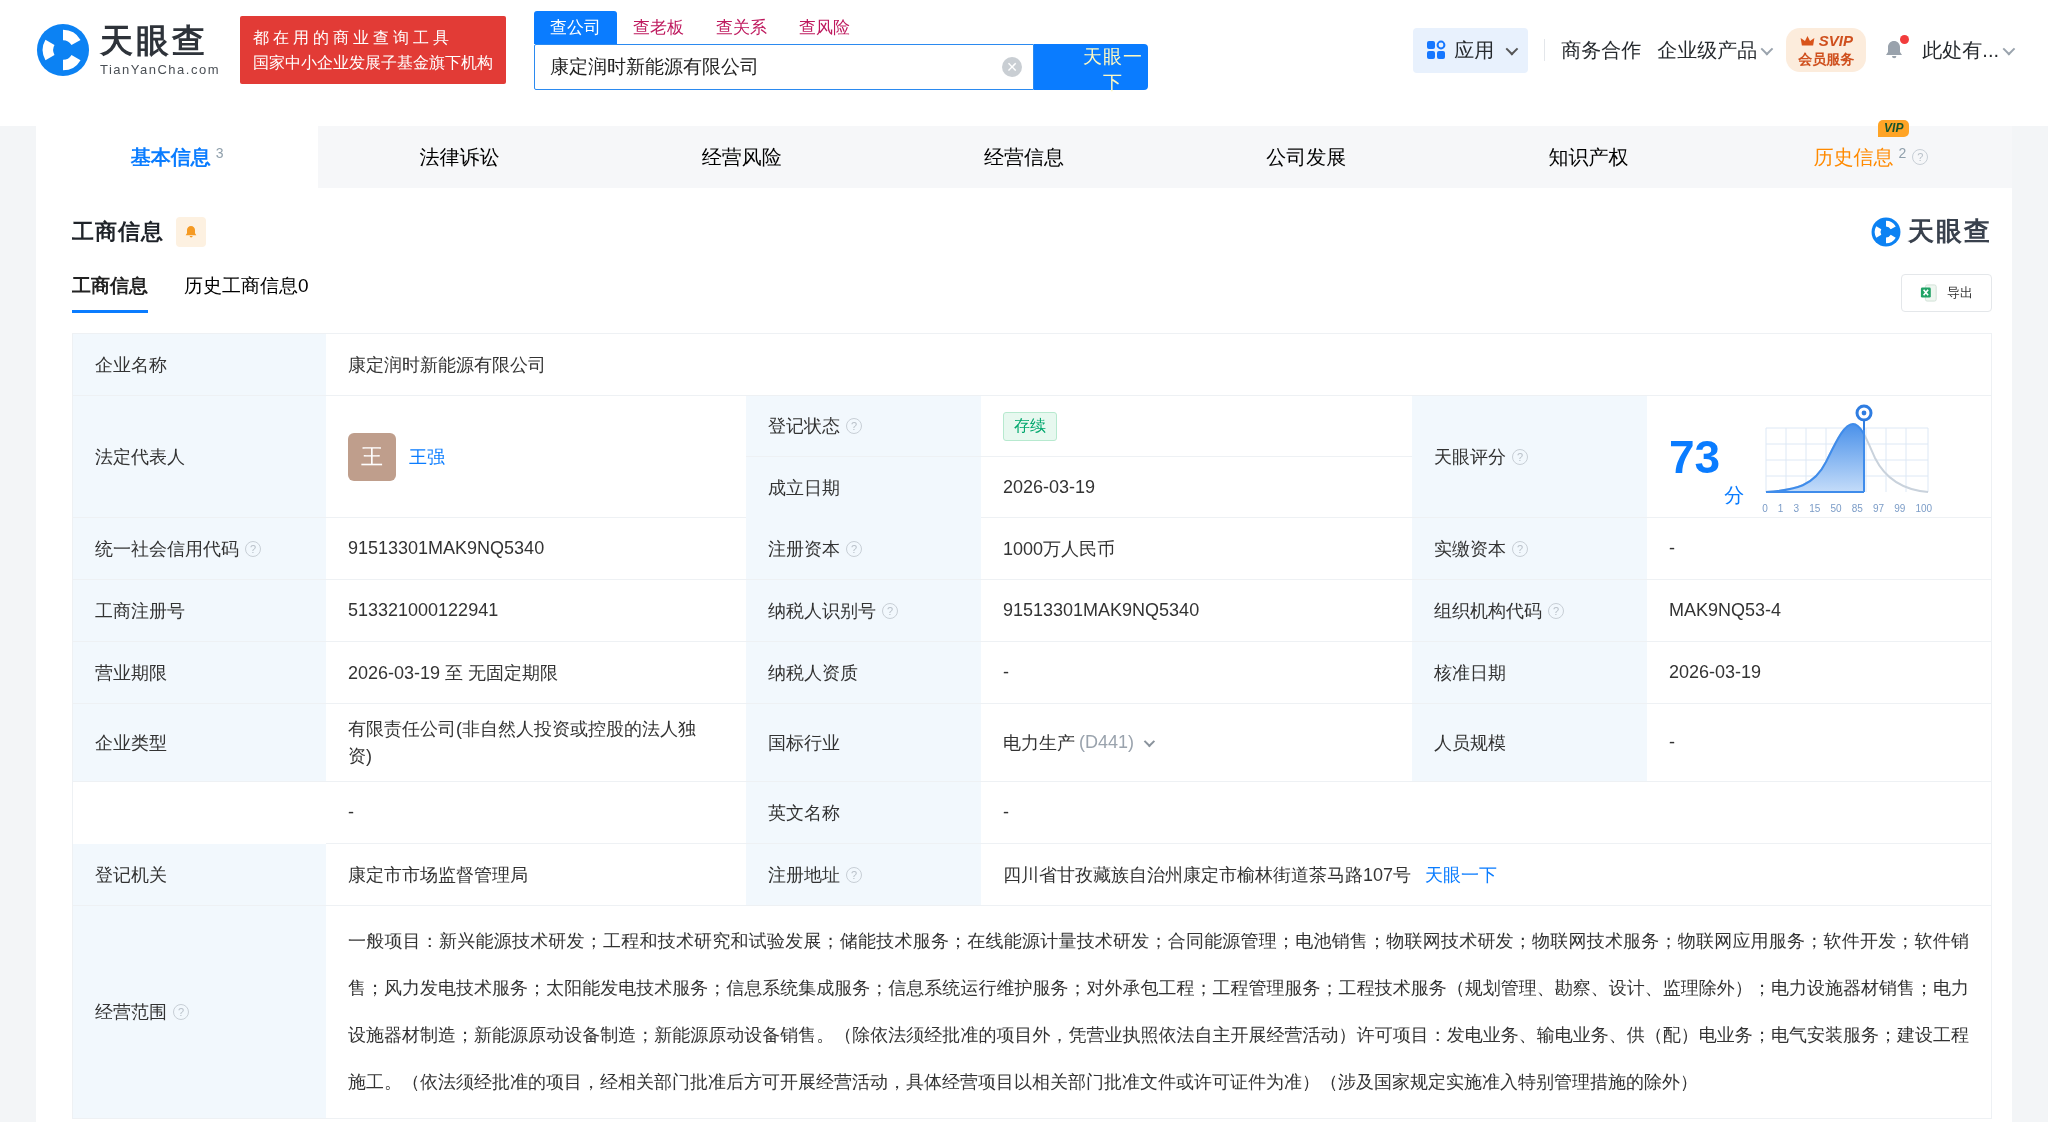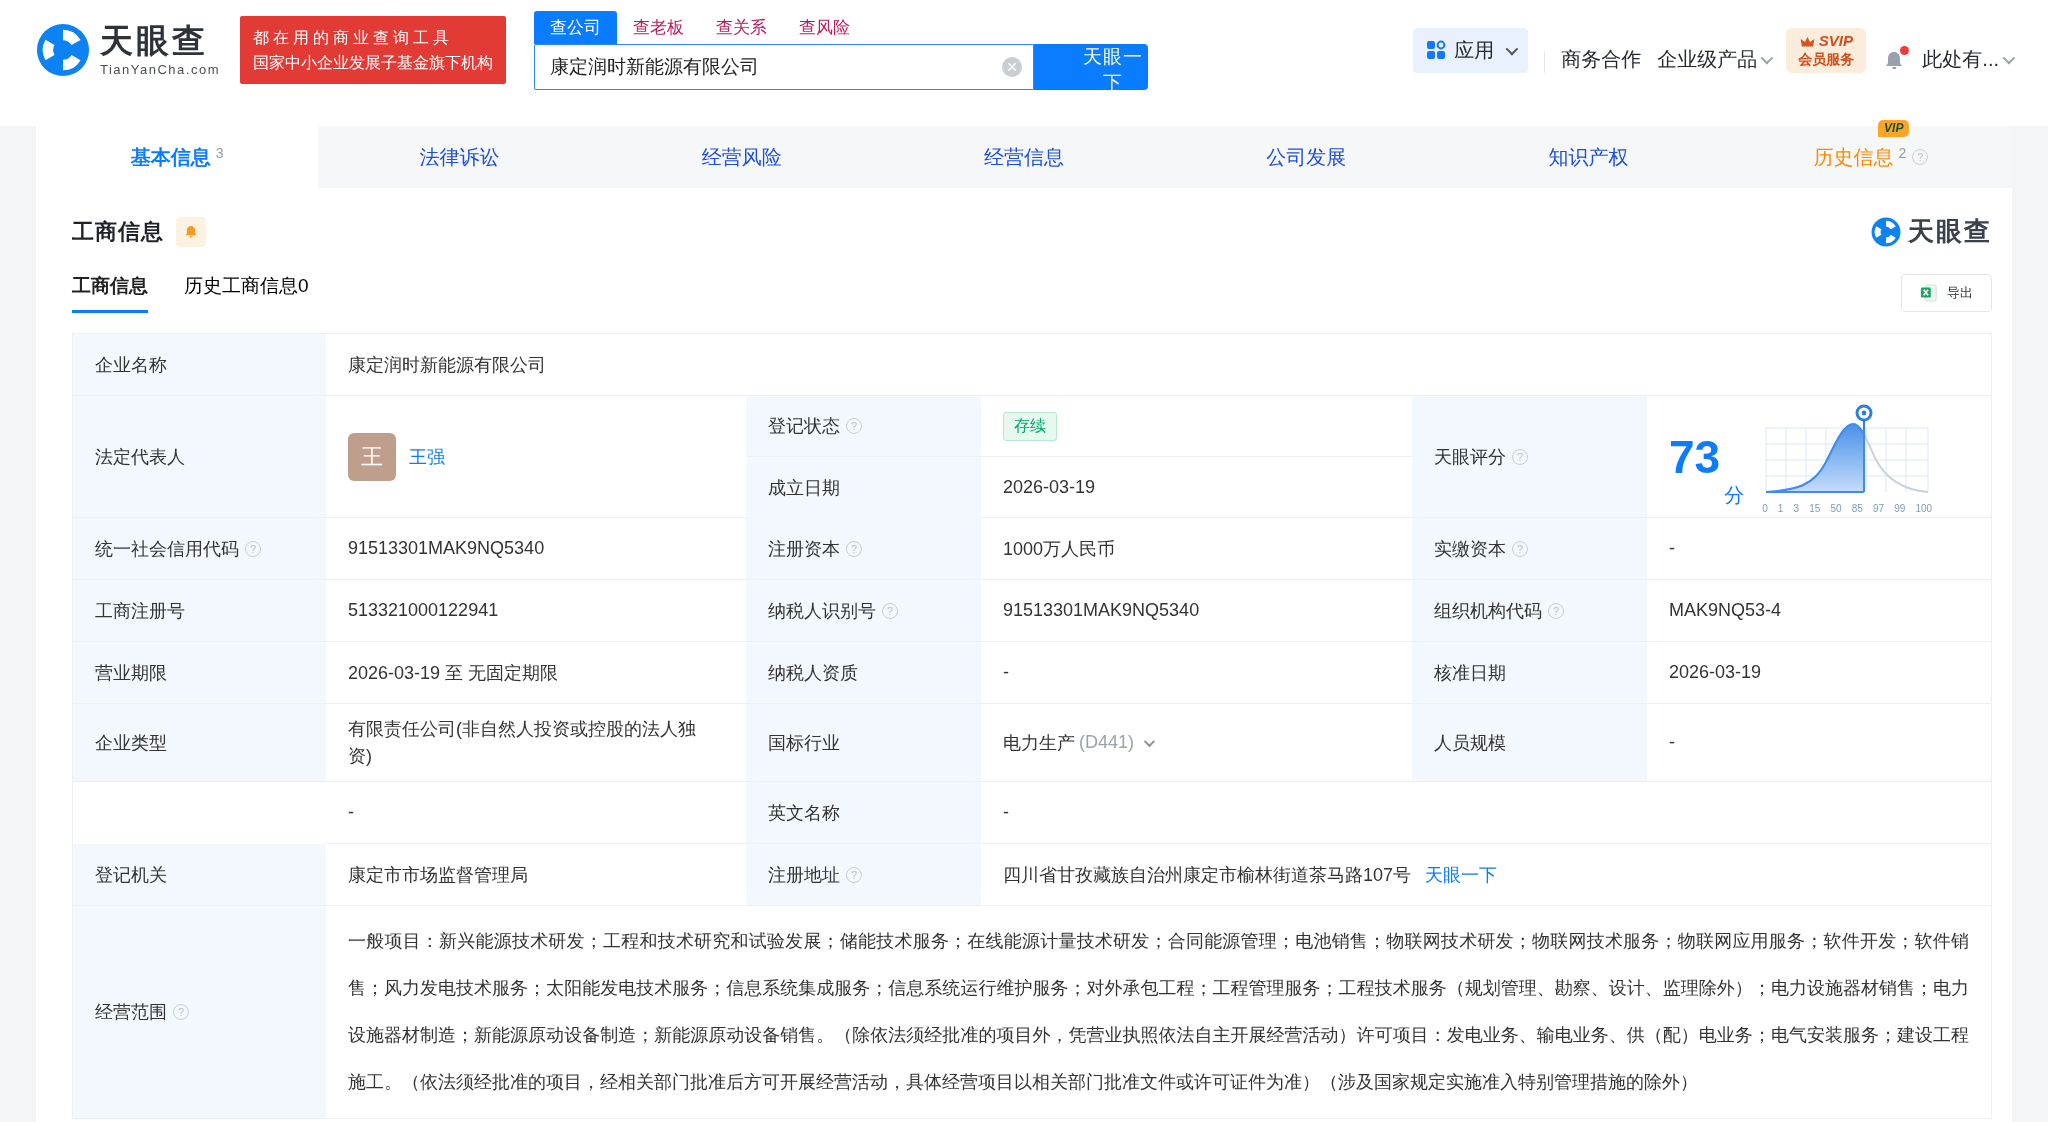--- a/index.html
+++ b/index.html
@@ -23,39 +23,39 @@
   .search-row { display:flex; }
   .search-box { position:relative; width:500px; }
   .search-input { width:100%; height:46px; border:1px solid #2b8af0; border-radius:2px 0 0 2px;
     padding:0 42px 0 15px; font-size:19px; color:#222; outline:none;
     font-family:"Liberation Sans","DejaVu Sans",sans-serif; }
   .clear-btn { position:absolute; right:12px; top:13px; width:20px; height:20px; border-radius:50%;
     background:#c9ced3; color:#fff; font-size:14px; line-height:20px; text-align:center; cursor:pointer; }
   .search-btn { width:114px; height:46px; background:#0a7cff; color:#fef9c3; border:none;
     font-size:19px; border-radius:0 4px 4px 0; cursor:pointer; letter-spacing:1px;
     font-family:"Liberation Sans","DejaVu Sans",sans-serif;padding-left:44px; }
-  .top-nav { margin-left:auto; display:flex; align-items:flex-end; gap:16px; font-size:20px; color:#262a2e; }
+  .top-nav { margin-left:auto; display:flex; align-items:center; gap:16px; font-size:20px; color:#262a2e; }
   .apps-pill { display:flex; align-items:center; gap:8px; background:#e8f1fd; border-radius:4px;
     padding:9px 13px; cursor:pointer; }
   .caret { width:9px; height:9px; border-right:2px solid #555; border-bottom:2px solid #555;
     transform:rotate(45deg) translateY(-2px); display:inline-block; margin-left:4px; }
   .caret.gray { border-color:#9aa3ad; }
   .vdiv { width:1px; height:22px; background:#e3e6ea; }
   .nav-item { cursor:pointer; display:flex; align-items:center; }
-  .svip-badge { background:#fcecdc; border-radius:6px; padding:4px 12px; text-align:center;
+  .svip-badge { background:#fcecdc; border-radius:14px; padding:4px 12px; text-align:center;
     color:#cf4f1d; cursor:pointer; line-height:1.25; }
   .svip-top { font-size:15px; font-weight:700; font-style:italic; display:flex; align-items:center; gap:4px; justify-content:center; }
   .svip-bottom { font-size:14px; font-weight:700; }
   .bell-wrap { position:relative; cursor:pointer; display:flex; }
   .red-dot { position:absolute; top:-3px; right:-3px; width:9px; height:9px; background:#f23c3c; border-radius:50%; }
 
   
   .main-tabs { margin:0 36px; height:62px; background:#f6f7f9; display:flex; }
   .main-tab { flex:1; display:flex; align-items:center; justify-content:center; font-size:20px;
-    color:#1d4ed8; cursor:pointer; position:relative; }
+    color:#000000; cursor:pointer; position:relative; }
   .main-tab.active { background:#fff; color:#0a7cff; font-weight:700; }
   .tab-count { font-size:14px; color:#90a0ac; margin-left:5px; transform:translateY(-4px); font-weight:400; }
   .main-tab.history { color:#ff8a00; }
   .label-wrap { position:relative; display:inline-flex; align-items:center; }
   .vip-tag { position:absolute; top:-24px; right:-16px; background:#ffa426; color:#14532d;
     font-size:12px; font-weight:700; font-style:italic; padding:1px 6px 2px;
     border-radius:5px 5px 5px 0; }
   .help-dot { width:16px; height:16px; border:1px solid #c8cfd6; border-radius:50%; color:#b9c1c9;
     font-size:11px; line-height:14px; text-align:center; display:inline-block; margin-left:6px; cursor:pointer; flex:none; }
 

